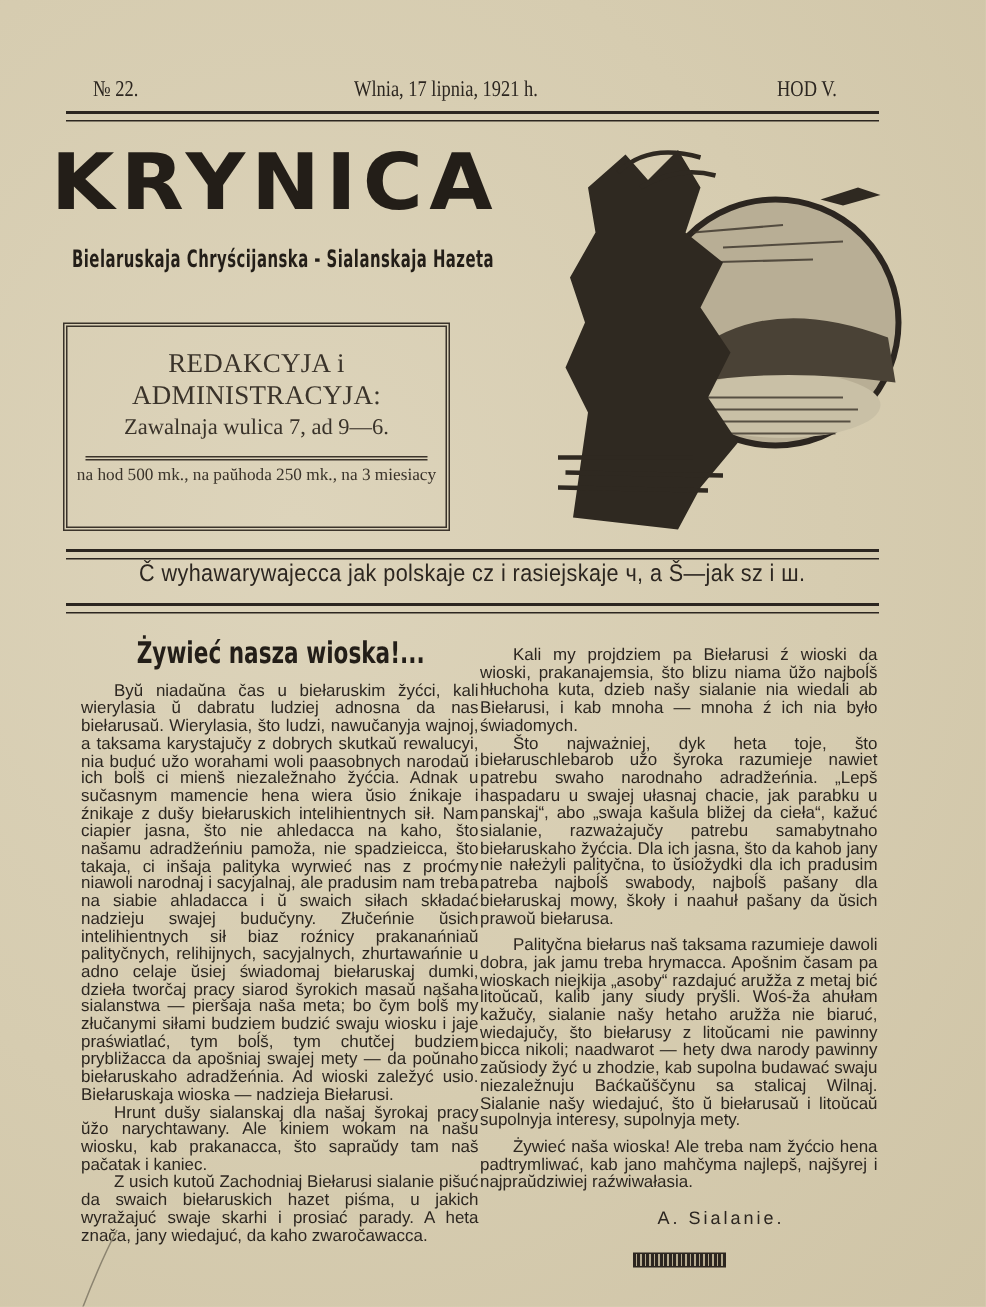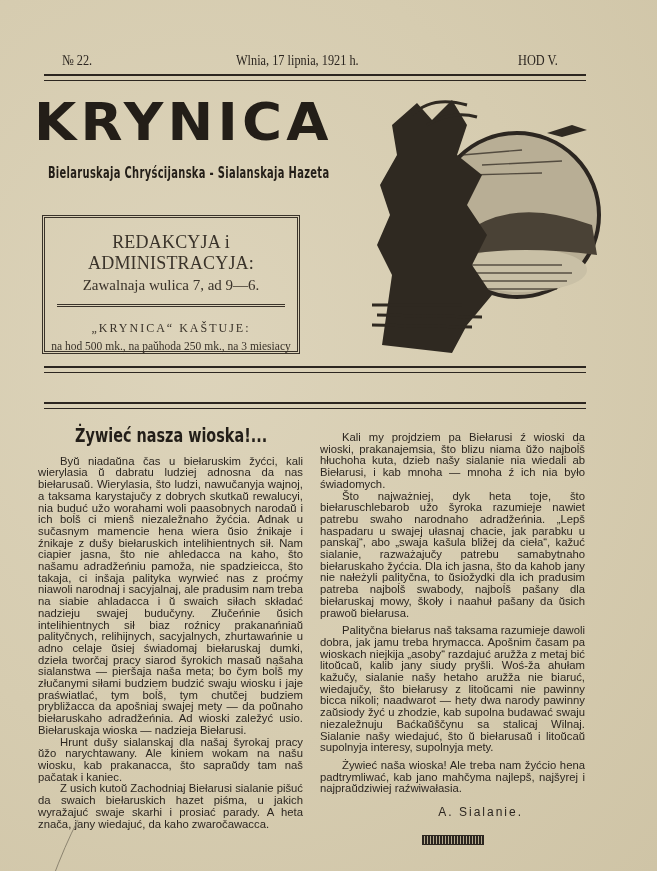--- a/index.html
+++ b/index.html
@@ -50,21 +50,21 @@
   .illustration { position: absolute; left: 372px; top: 95px; width: 250px; height: 260px; }
   .banner-rule1 { top: 366px; }
   .banner {
     position: absolute; left: 44px; top: 374px; width: 542px; text-align: center;
     font-size: 16px; color: #2c2620; letter-spacing: 0.3px;
     font-family: "Liberation Sans", sans-serif;
   }
   .banner span { display: inline-block; transform: scaleX(0.9); }
   .banner-rule2 { top: 402px; }
   .col { position: absolute; top: 420px; width: 265px; font-family: "Liberation Sans", sans-serif; font-size: 11.3px; line-height: 11.7px; color: #2c2620; text-align: justify; }
-  .col-left { left: 38px; }
+  .col-left { left: 54px; }
   .col-right { left: 320px; top: 432px; }
   .headline {
     text-align: center; font-family: "DejaVu Sans", sans-serif; font-weight: bold;
     font-size: 20px; margin: 10px 0 14px; transform: scaleX(0.72);
     color: #231e18; white-space: nowrap;
   }
   .col p { margin: 0; text-indent: 22px; }
   .col p.gap { margin-top: 6px; }
   .col p + p { }
   .signature { text-align: right; margin-top: 12px; padding-right: 62px; letter-spacing: 2px; font-size: 12px; }
@@ -83,21 +83,20 @@
   </div>
   <div class="rule-double" style="top:74px;"></div>
 
   <div class="title">KRYNICA</div>
   <div class="subtitle">Bielaruskaja Chryścijanska - Sialanskaja Hazeta</div>
 
   <div class="info-box">
     <div class="l1">REDAKCYJA i ADMINISTRACYJA:</div>
     <div class="l2">Zawalnaja wulica 7, ad 9—6.</div>
     <div class="sep"></div>
-    <div class="l3">„KRYNICA“ KAŠTUJE:</div>
     <div class="l4">na hod 500 mk., na paŭhoda 250 mk., na 3 miesiacy</div>
   </div>
 
   <svg class="illustration" viewBox="0 0 250 260">
     <circle cx="145" cy="120" r="82" fill="#b8ae95" stroke="#2c2620" stroke-width="4"></circle>
     <ellipse cx="150" cy="175" rx="65" ry="22" fill="#c9c0a6"></ellipse>
     <g stroke="#3a332a" stroke-width="1.4" opacity="0.8">
       <line x1="100" y1="170" x2="190" y2="170"></line>
         <line x1="95" y1="178" x2="200" y2="178"></line>
       <line x1="100" y1="186" x2="195" y2="186"></line>
@@ -111,20 +110,21 @@
     <path d="M40 20 Q60 0 95 10 M55 30 Q80 15 105 22" stroke="#2f2921" stroke-width="3" fill="none"></path>
     <g stroke="#2f2921" stroke-width="3">
       <line x1="0" y1="210" x2="90" y2="210"></line>
         <line x1="5" y1="220" x2="110" y2="222"></line>
       <line x1="0" y1="230" x2="100" y2="232"></line>
     </g>
     <path d="M175 38 L200 30 L215 35 L190 42 Z" fill="#2f2921"></path>
   </svg>
 
   <div class="rule-double banner-rule1"></div>
+  <div class="banner"><span>Č wyhawarywajecca jak polskaje cz i rasiejskaje ч, a Š—jak sz i ш.</span></div>
   <div class="rule-double banner-rule2"></div>
 
   <div class="col col-left">
     <div class="headline">Żywieć nasza wioska!...</div>
     <p>Byŭ niadaŭna čas u biełaruskim žyćci, kali wierylasia ŭ dabratu ludziej adnosna da nas biełarusaŭ. Wierylasia, što ludzi, nawučanyja wajnoj, a taksama karystajučy z dobrych skutkaŭ rewalucyi, nia buduć užo worahami woli paasobnych narodaŭ i ich boĺš ci mienš niezaležnaho žyćcia. Adnak u sučasnym mamencie hena wiera ŭsio źnikaje i źnikaje z dušy biełaruskich intelihientnych sił. Nam ciapier jasna, što nie ahledacca na kaho, što našamu adradžeńniu pamoža, nie spadzieicca, što takaja, ci inšaja palityka wyrwieć nas z proćmy niawoli narodnaj i sacyjalnaj, ale pradusim nam treba na siabie ahladacca i ŭ swaich siłach składać nadzieju swajej budučyny. Złučeńnie ŭsich intelihientnych sił biaz roźnicy prakanańniaŭ palityčnych, relihijnych, sacyjalnych, zhurtawańnie u adno celaje ŭsiej świadomaj biełaruskaj dumki, dzieła tworčaj pracy siarod šyrokich masaŭ našaha sialanstwa — pieršaja naša meta; bo čym boĺš my złučanymi siłami budziem budzić swaju wiosku i jaje praświatlać, tym boĺš, tym chutčej budziem prybližacca da apošniaj swajej mety — da poŭnaho biełaruskaho adradžeńnia. Ad wioski zaležyć usio. Biełaruskaja wioska — nadzieja Biełarusi.</p>
     <p>Hrunt dušy sialanskaj dla našaj šyrokaj pracy ŭžo narychtawany. Ale kiniem wokam na našu wiosku, kab prakanacca, što sapraŭdy tam naš pačatak i kaniec.</p>
     <p>Z usich kutoŭ Zachodniaj Biełarusi sialanie pišuć da swaich biełaruskich hazet piśma, u jakich wyražajuć swaje skarhi i prosiać parady. A heta značа, jany wiedajuć, da kaho zwaročawacca.</p>
   </div>
 
   <div class="col col-right">

